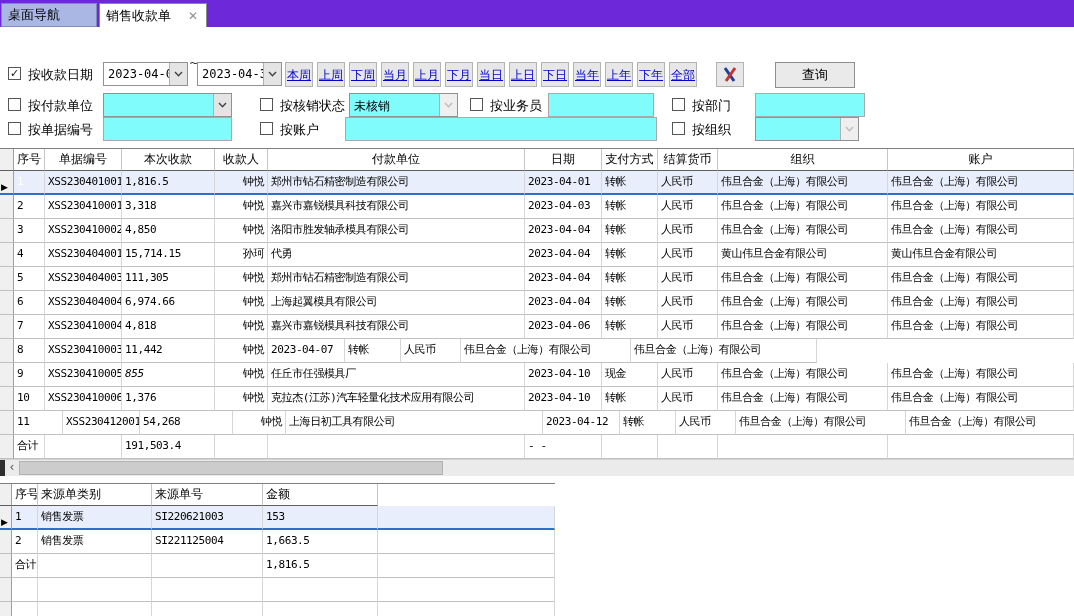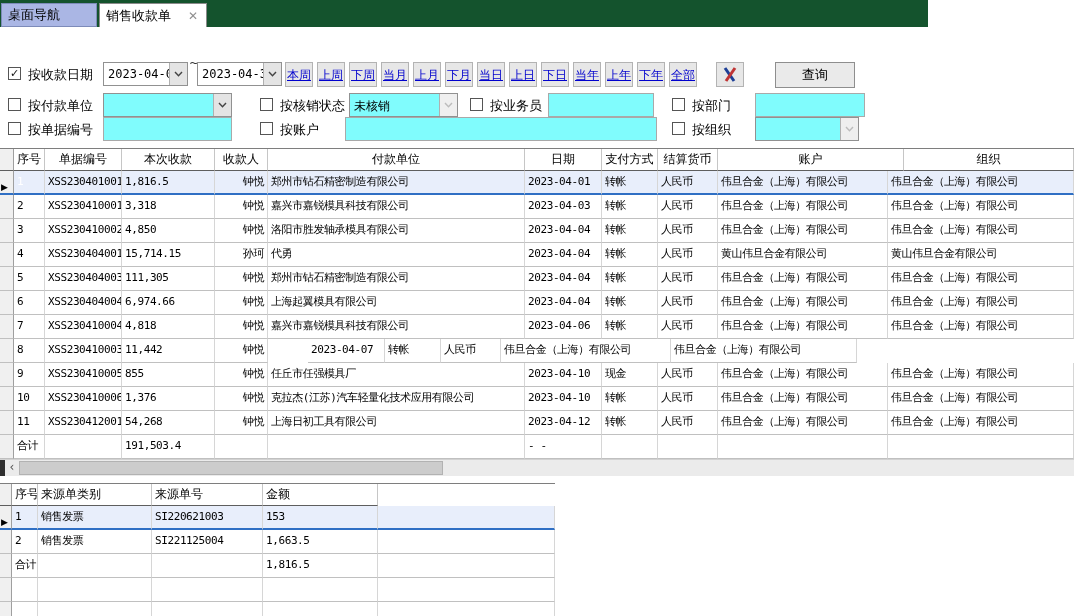--- a/index.html
+++ b/index.html
@@ -1,20 +1,20 @@
 <!DOCTYPE html>
 <html><head>
 <meta charset="utf-8">
 <style>
   html,body{margin:0;padding:0;background:#fff;}
   #app{position:relative;width:1074px;height:616px;overflow:hidden;background:#fff;
        font-family:"DejaVu Sans","Liberation Sans",sans-serif;font-size:12px;color:#000;}
 
   
-  .tabbar{position:absolute;left:0;top:0;width:928px;height:27px;background:#14532d;}
+  .tabbar{position:absolute;left:0;top:0;width:1074px;height:27px;background:#6d28d9;}
   .tab{position:absolute;top:3px;height:24px;box-sizing:border-box;display:flex;align-items:center;
        font-size:13px;cursor:default;}
   .tab-inactive{left:1px;width:96px;background:#aab6e4;border:1px solid #7d8bb9;padding:0 6px;}
   .tab-active{left:99px;width:108px;background:#ffffff;border:1px solid #8a8a8a;border-bottom:none;
        padding:0 8px 0 6px;justify-content:space-between;}
   .tab-close{color:#8f8f8f;font-size:12px;line-height:12px;}
 
   
   .cb{position:absolute;width:13px;height:13px;background:#fff;border:1px solid #555;
       box-sizing:border-box;font-size:11px;line-height:11px;text-align:center;color:#111;}
@@ -175,22 +175,22 @@
       <div class="grid-row header-row">
         <div class="cell margin-cell" style="width: 14px;"></div>
         <div class="cell hcell center" style="width: 31px;">序号</div>
         <div class="cell hcell center" style="width: 77px;">单据编号</div>
         <div class="cell hcell center" style="width: 93px;">本次收款</div>
         <div class="cell hcell center" style="width: 53px;">收款人</div>
         <div class="cell hcell center" style="width: 257px;">付款单位</div>
         <div class="cell hcell center" style="width: 77px;">日期</div>
         <div class="cell hcell center" style="width: 56px;">支付方式</div>
         <div class="cell hcell center" style="width: 60px;">结算货币</div>
+        <div class="cell hcell center" style="width: 170px;">组织</div>
         <div class="cell hcell center" style="width: 186px;">账户</div>
-        <div class="cell hcell center" style="width: 170px;">组织</div>
       </div>
       <div class="grid-row data-row sel">
         <div class="cell margin-cell" style="width: 14px;">
           <span class="ptr">▶</span>
         </div>
         <div class="cell dcell selcell" style="width: 31px;">1</div>
         <div class="cell dcell" style="width: 77px;">XSS230401001</div>
         <div class="cell dcell" style="width: 93px;">1,816.5</div>
         <div class="cell dcell right" style="width: 53px;">钟悦</div>
         <div class="cell dcell" style="width: 257px;">郑州市钻石精密制造有限公司</div>
@@ -277,31 +277,31 @@
         <div class="cell dcell" style="width: 60px;">人民币</div>
         <div class="cell dcell" style="width: 170px;">伟旦合金（上海）有限公司</div>
         <div class="cell dcell" style="width: 186px;">伟旦合金（上海）有限公司</div>
       </div>
       <div class="grid-row data-row">
         <div class="cell margin-cell" style="width: 14px;"></div>
         <div class="cell dcell" style="width: 31px;">8</div>
         <div class="cell dcell" style="width: 77px;">XSS230410003</div>
         <div class="cell dcell" style="width: 93px;">11,442</div>
         <div class="cell dcell right" style="width: 53px;">钟悦</div>
-        <div class="cell dcell" style="width: 77px; margin-left: 40px;">2023-04-07</div>
+        <div class="cell dcell" style="width: 77px;">2023-04-07</div>
         <div class="cell dcell" style="width: 56px;">转帐</div>
         <div class="cell dcell" style="width: 60px;">人民币</div>
         <div class="cell dcell" style="width: 170px;">伟旦合金（上海）有限公司</div>
         <div class="cell dcell" style="width: 186px;">伟旦合金（上海）有限公司</div>
       </div>
       <div class="grid-row data-row">
         <div class="cell margin-cell" style="width: 14px;"></div>
         <div class="cell dcell" style="width: 31px;">9</div>
         <div class="cell dcell" style="width: 77px;">XSS230410005</div>
-        <div class="cell dcell" style="width: 93px;">855</div>
+        <div class="cell dcell" style="width: 93px; font-style: italic;">855</div>
         <div class="cell dcell right" style="width: 53px;">钟悦</div>
         <div class="cell dcell" style="width: 257px;">任丘市任强模具厂</div>
         <div class="cell dcell" style="width: 77px;">2023-04-10</div>
         <div class="cell dcell" style="width: 56px;">现金</div>
         <div class="cell dcell" style="width: 60px;">人民币</div>
         <div class="cell dcell" style="width: 170px;">伟旦合金（上海）有限公司</div>
         <div class="cell dcell" style="width: 186px;">伟旦合金（上海）有限公司</div>
       </div>
       <div class="grid-row data-row">
         <div class="cell margin-cell" style="width: 14px;"></div>
@@ -311,21 +311,21 @@
         <div class="cell dcell right" style="width: 53px;">钟悦</div>
         <div class="cell dcell" style="width: 257px;">克拉杰(江苏)汽车轻量化技术应用有限公司</div>
         <div class="cell dcell" style="width: 77px;">2023-04-10</div>
         <div class="cell dcell" style="width: 56px;">转帐</div>
         <div class="cell dcell" style="width: 60px;">人民币</div>
         <div class="cell dcell" style="width: 170px;">伟旦合金（上海）有限公司</div>
         <div class="cell dcell" style="width: 186px;">伟旦合金（上海）有限公司</div>
       </div>
       <div class="grid-row data-row">
         <div class="cell margin-cell" style="width: 14px;"></div>
-        <div class="cell dcell" style="width: 31px;">11</div>
+        <div class="cell dcell" style="width: 49px;">11</div>
         <div class="cell dcell" style="width: 77px;">XSS230412001</div>
         <div class="cell dcell" style="width: 93px;">54,268</div>
         <div class="cell dcell right" style="width: 53px;">钟悦</div>
         <div class="cell dcell" style="width: 257px;">上海日初工具有限公司</div>
         <div class="cell dcell" style="width: 77px;">2023-04-12</div>
         <div class="cell dcell" style="width: 56px;">转帐</div>
         <div class="cell dcell" style="width: 60px;">人民币</div>
         <div class="cell dcell" style="width: 170px;">伟旦合金（上海）有限公司</div>
         <div class="cell dcell" style="width: 186px;">伟旦合金（上海）有限公司</div>
       </div>

